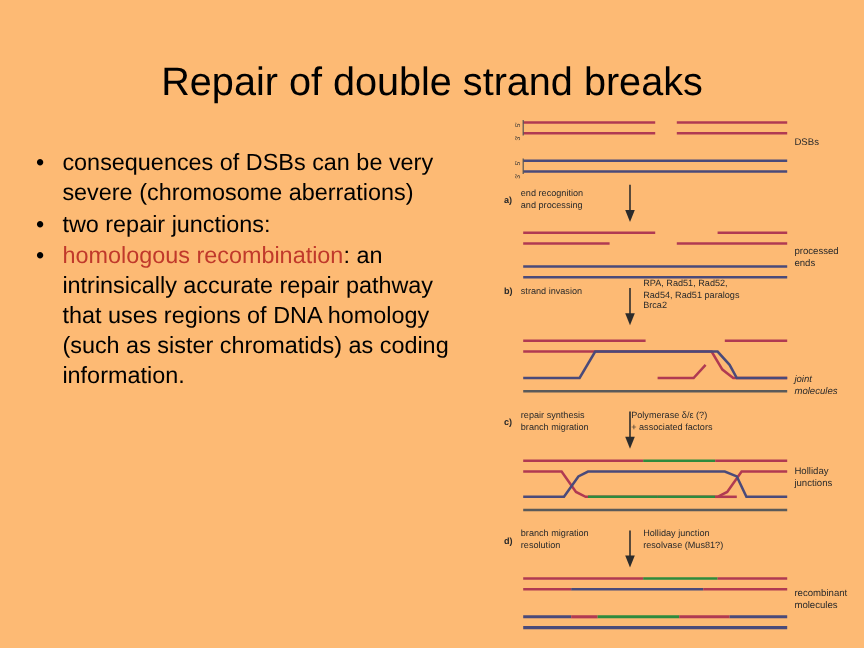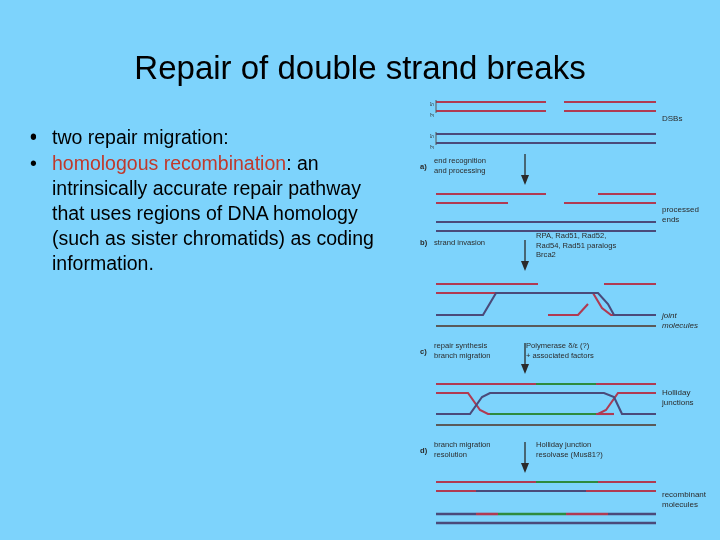--- a/index.html
+++ b/index.html
@@ -12,21 +12,21 @@
     height: 540px;
     overflow: hidden;
     font-family: "Liberation Sans", sans-serif;
     color: #000000;
     position: relative;
   }
   .slide {
     position: relative;
     width: 720px;
     height: 540px;
-    background: #7dd3fc;
+    background: #fdba74;
   }
 
   
   .slide-title {
     position: absolute;
     left: 0;
     top: 48px;
     width: 720px;
     text-align: center;
     font-size: 33px;
@@ -110,25 +110,26 @@
 <body>
 
 <div class="slide">
 
   <div class="slide-title">Repair of double strand breaks</div>
 
   <div class="body-col">
 
     <div class="bullet">
       <span class="dot">•</span>
+      <span>consequences of DSBs can be very severe (chromosome aberrations)</span>
     </div>
 
     <div class="bullet">
       <span class="dot">•</span>
-      <span>two repair migration:</span>
+      <span>two repair junctions:</span>
     </div>
 
     <div class="bullet">
       <span class="dot">•</span><span class="hl-red">homologous recombination</span><span>: an intrinsically accurate repair pathway that uses regions of DNA homology (such as sister chromatids) as coding information.</span>
     </div>
 
   </div>
 
   <div class="figure">
 

